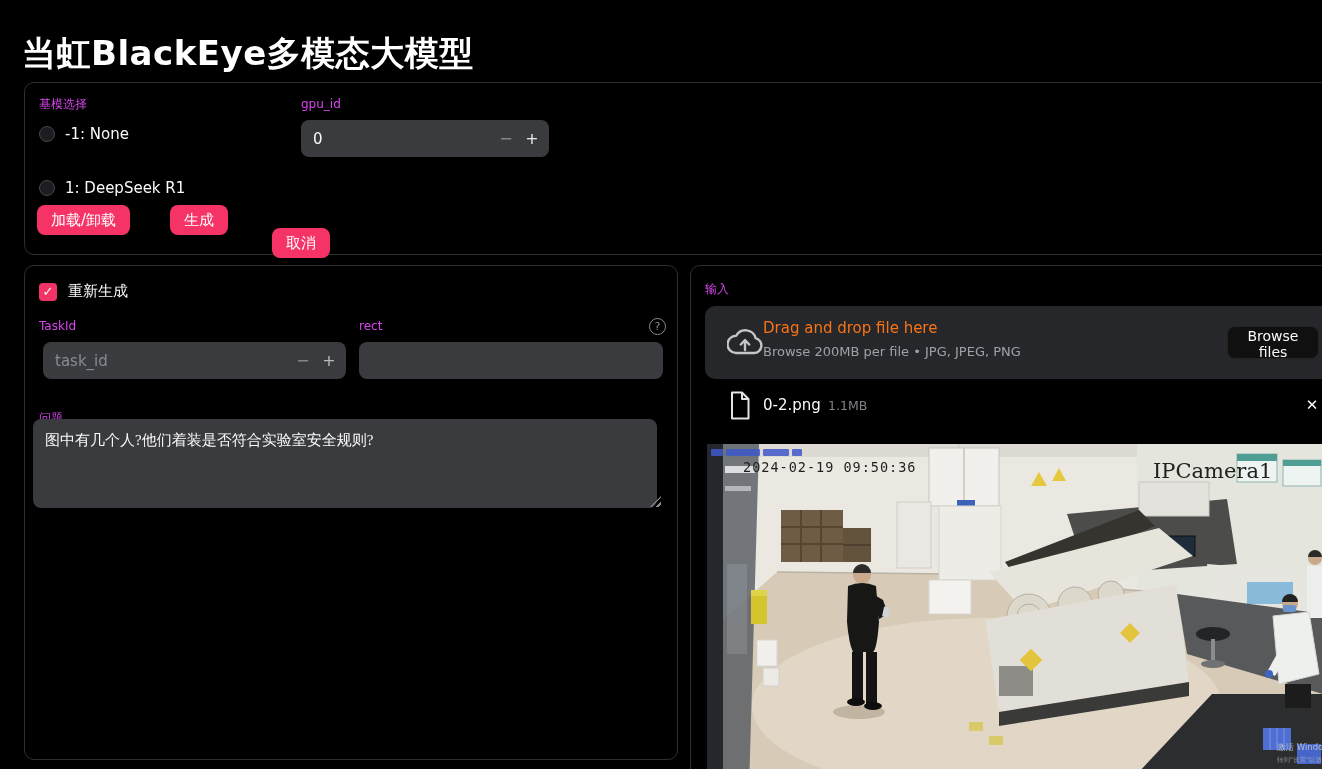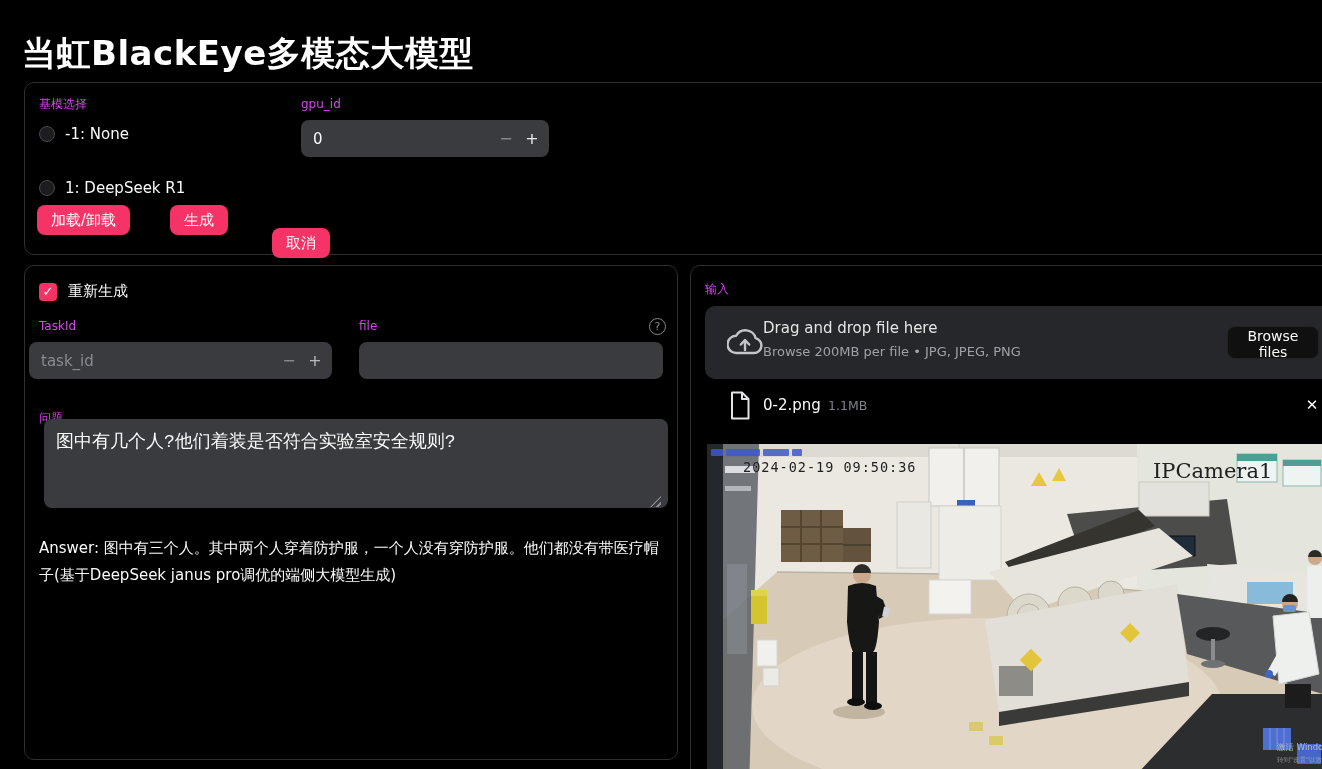--- a/index.html
+++ b/index.html
@@ -40,36 +40,36 @@
   }
   
   .check-row{position:absolute;left:14px;top:16px;display:flex;align-items:center;gap:11px;cursor:pointer;}
   .check-box{width:18px;height:18px;border-radius:4px;background:#f63366;display:flex;align-items:center;justify-content:center;color:#fff;font-size:13px;line-height:1;flex:none;}
   .check-label{font-size:15px;}
   .help-icon{
     position:absolute;left:624px;top:52px;width:17px;height:17px;border:1px solid #8a8a8e;border-radius:50%;
     color:#8a8a8e;font-size:11px;display:flex;align-items:center;justify-content:center;cursor:pointer;box-sizing:border-box;
   }
   textarea.question{
-    position:absolute;left:19px;top:153px;width:624px;height:89px;box-sizing:border-box;
+    position:absolute;left:8px;top:153px;width:624px;height:89px;box-sizing:border-box;
     background:#3a3b3f;border:none;border-radius:8px;resize:none;outline:none;
-    color:#fafafa;font-size:18px;font-family:Liberation Mono, monospace;padding:10px 12px;line-height:1.5;overflow:hidden;
+    color:#fafafa;font-size:15px;font-family:Liberation Serif, serif;padding:10px 12px;line-height:1.5;overflow:hidden;
   }
   .resize-grip{
     position:absolute;left:625px;top:230px;width:11px;height:11px;pointer-events:none;
     background:repeating-linear-gradient(135deg,transparent 0 3px,#8a8a8e 3px 4.5px);
     clip-path:polygon(100% 0,100% 100%,0 100%);
   }
   .answer-text{position:absolute;left:14px;top:254px;width:624px;font-size:15px;line-height:1.8;color:#fafafa;}
   
   .uploader{
     position:absolute;left:14px;top:40px;width:800px;height:73px;background:#26272b;border-radius:10px;
   }
   .cloud-wrap{position:absolute;left:22px;top:23px;}
-  .up-title{position:absolute;left:58px;top:13px;font-size:15px;color:#e5e5e5;}
+  .up-title{position:absolute;left:58px;top:13px;font-size:15px;color:#f97316;}
   .up-limit{position:absolute;left:58px;top:38px;font-size:13px;color:#a0a1a6;}
   .browse-btn{
     position:absolute;left:522px;top:20px;width:92px;height:33px;background:#101010;border:1px solid #232323;
     border-radius:8px;color:#fafafa;font-size:14px;font-family:inherit;cursor:pointer;
   }
   .file-row{position:absolute;left:14px;top:122px;width:620px;height:38px;}
   .file-icon{position:absolute;left:24px;top:3px;}
   .file-name{position:absolute;left:58px;top:8px;font-size:15px;color:#fafafa;}
   .file-size{position:absolute;left:123px;top:10px;font-size:12.5px;color:#82838a;}
   .file-close{position:absolute;left:596px;top:6px;width:22px;height:22px;background:none;border:none;color:#fafafa;font-size:15px;cursor:pointer;padding:0;}
@@ -104,37 +104,36 @@
   <button class="pink-btn" style="left:247px;min-width:51px;margin-top:23px;">取消</button>
 </section>
 
 <section class="panel" id="panel-task">
   <div class="check-row">
     <span class="check-box">✓</span>
     <span class="check-label">重新生成</span>
   </div>
 
   <span class="widget-label" style="left:14px;top:53px;">TaskId</span>
-  <div class="num-input" style="left:4px;top:76px;width:303px;">
+  <div class="num-input" style="left:18px;top:76px;width:303px;">
     <span class="placeholder">task_id</span>
     <span class="stepper minus">−</span>
     <span class="stepper plus" style="color:#b9b9bd;">+</span>
   </div>
 
-  <span class="widget-label" style="left:334px;top:53px;">file</span>
+  <span class="widget-label" style="left:334px;top:53px;">rect</span>
   <div class="text-input" style="left:334px;top:76px;width:304px;">
     <span></span>
   </div>
   <span class="help-icon">?</span>
 
   <span class="widget-label" style="left:14px;top:144px;">问题</span>
   <textarea class="question" spellcheck="false" style="">图中有几个人?他们着装是否符合实验室安全规则?</textarea>
   <span class="resize-grip"></span>
 
-  <p class="answer-text">Answer: 图中有三个人。其中两个人穿着防护服，一个人没有穿防护服。他们都没有带医疗帽子(基于DeepSeek janus pro调优的端侧大模型生成)</p>
 </section>
 
 <section class="panel" id="panel-input">
   <span class="widget-label" style="left:14px;top:15px;">输入</span>
 
   <div class="uploader">
     <span class="cloud-wrap">
       <svg width="36" height="27" viewBox="0 0 36 27">
         <path d="M9 24 h18 a7.5 7.5 0 0 0 1.6-14.8 A10.5 10.5 0 0 0 9.2 6.8 A8 8 0 0 0 9 24 Z" fill="none" stroke="#c4c5c9" stroke-width="2.4" stroke-linejoin="round"></path>
         <path d="M18 21 v-9 M13.8 15.5 L18 11 l4.2 4.5" fill="none" stroke="#c4c5c9" stroke-width="2.4" stroke-linecap="round" stroke-linejoin="round"></path>

